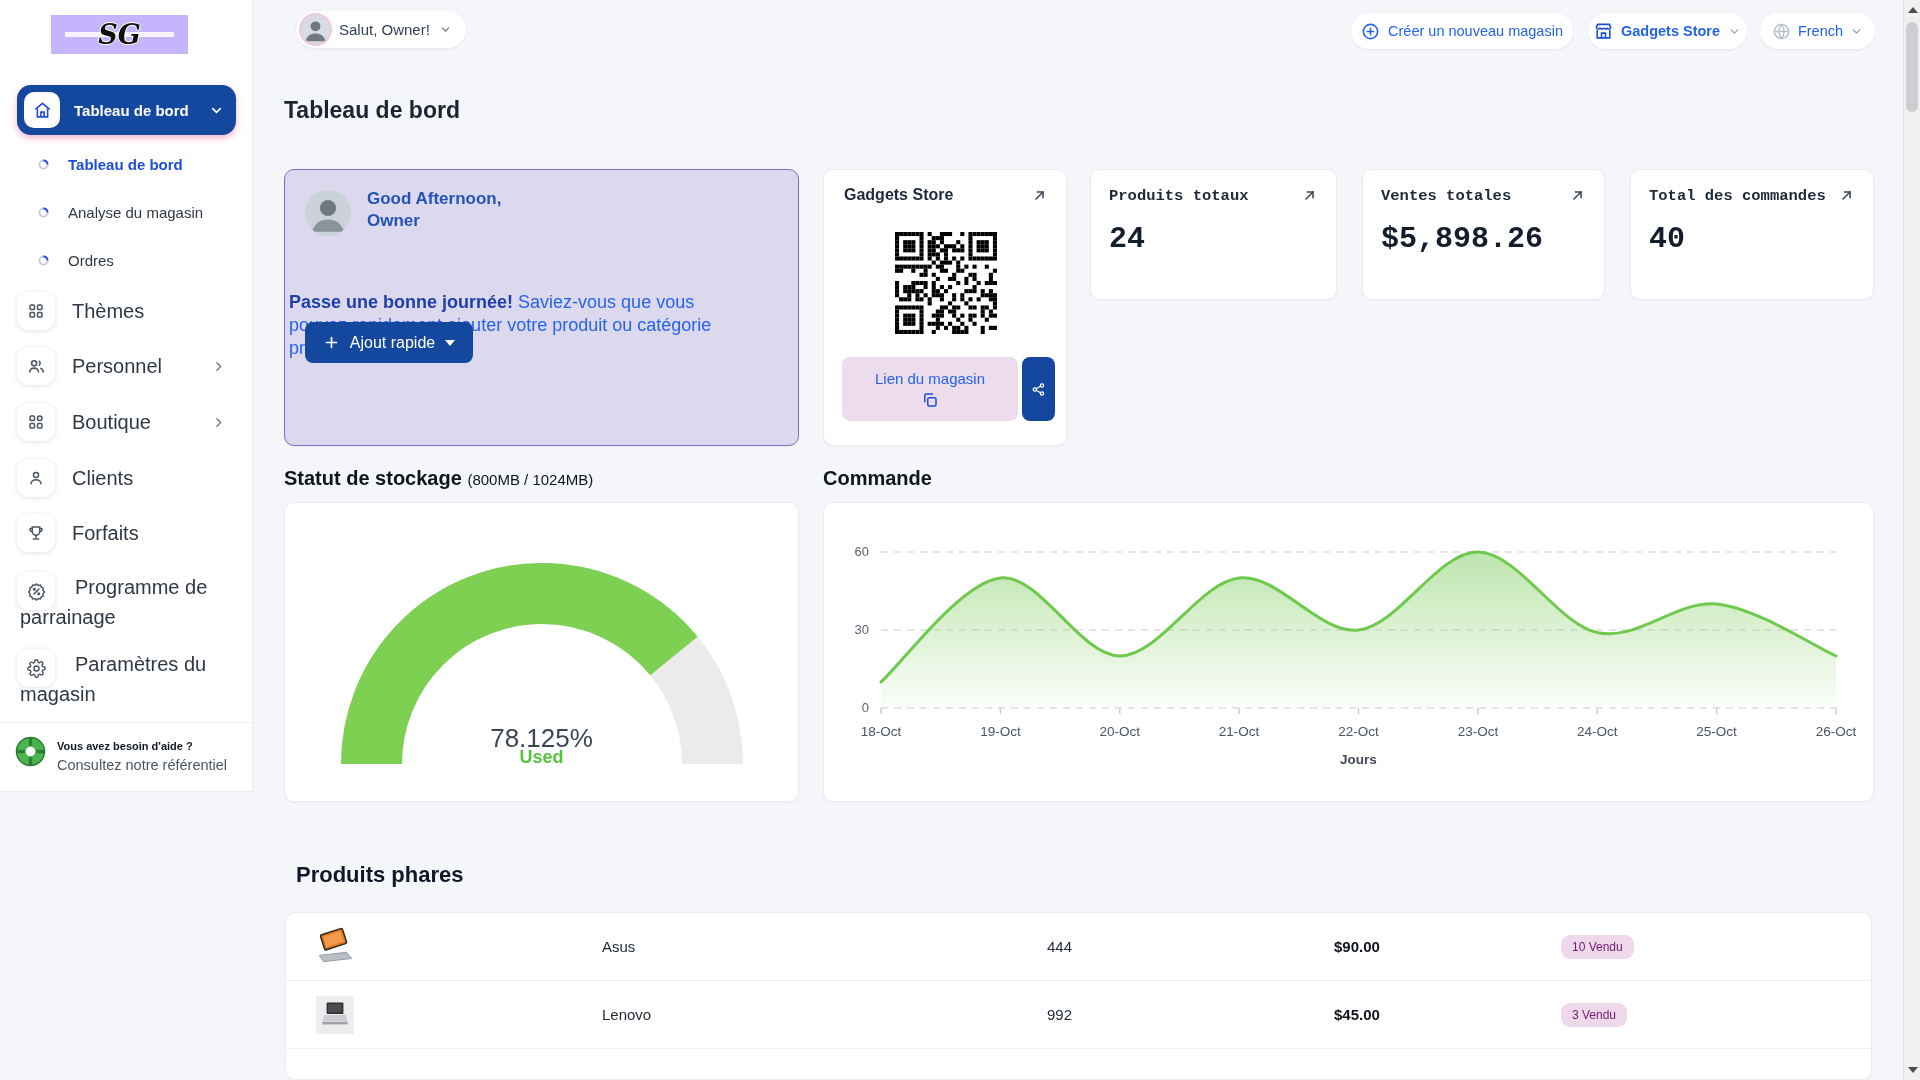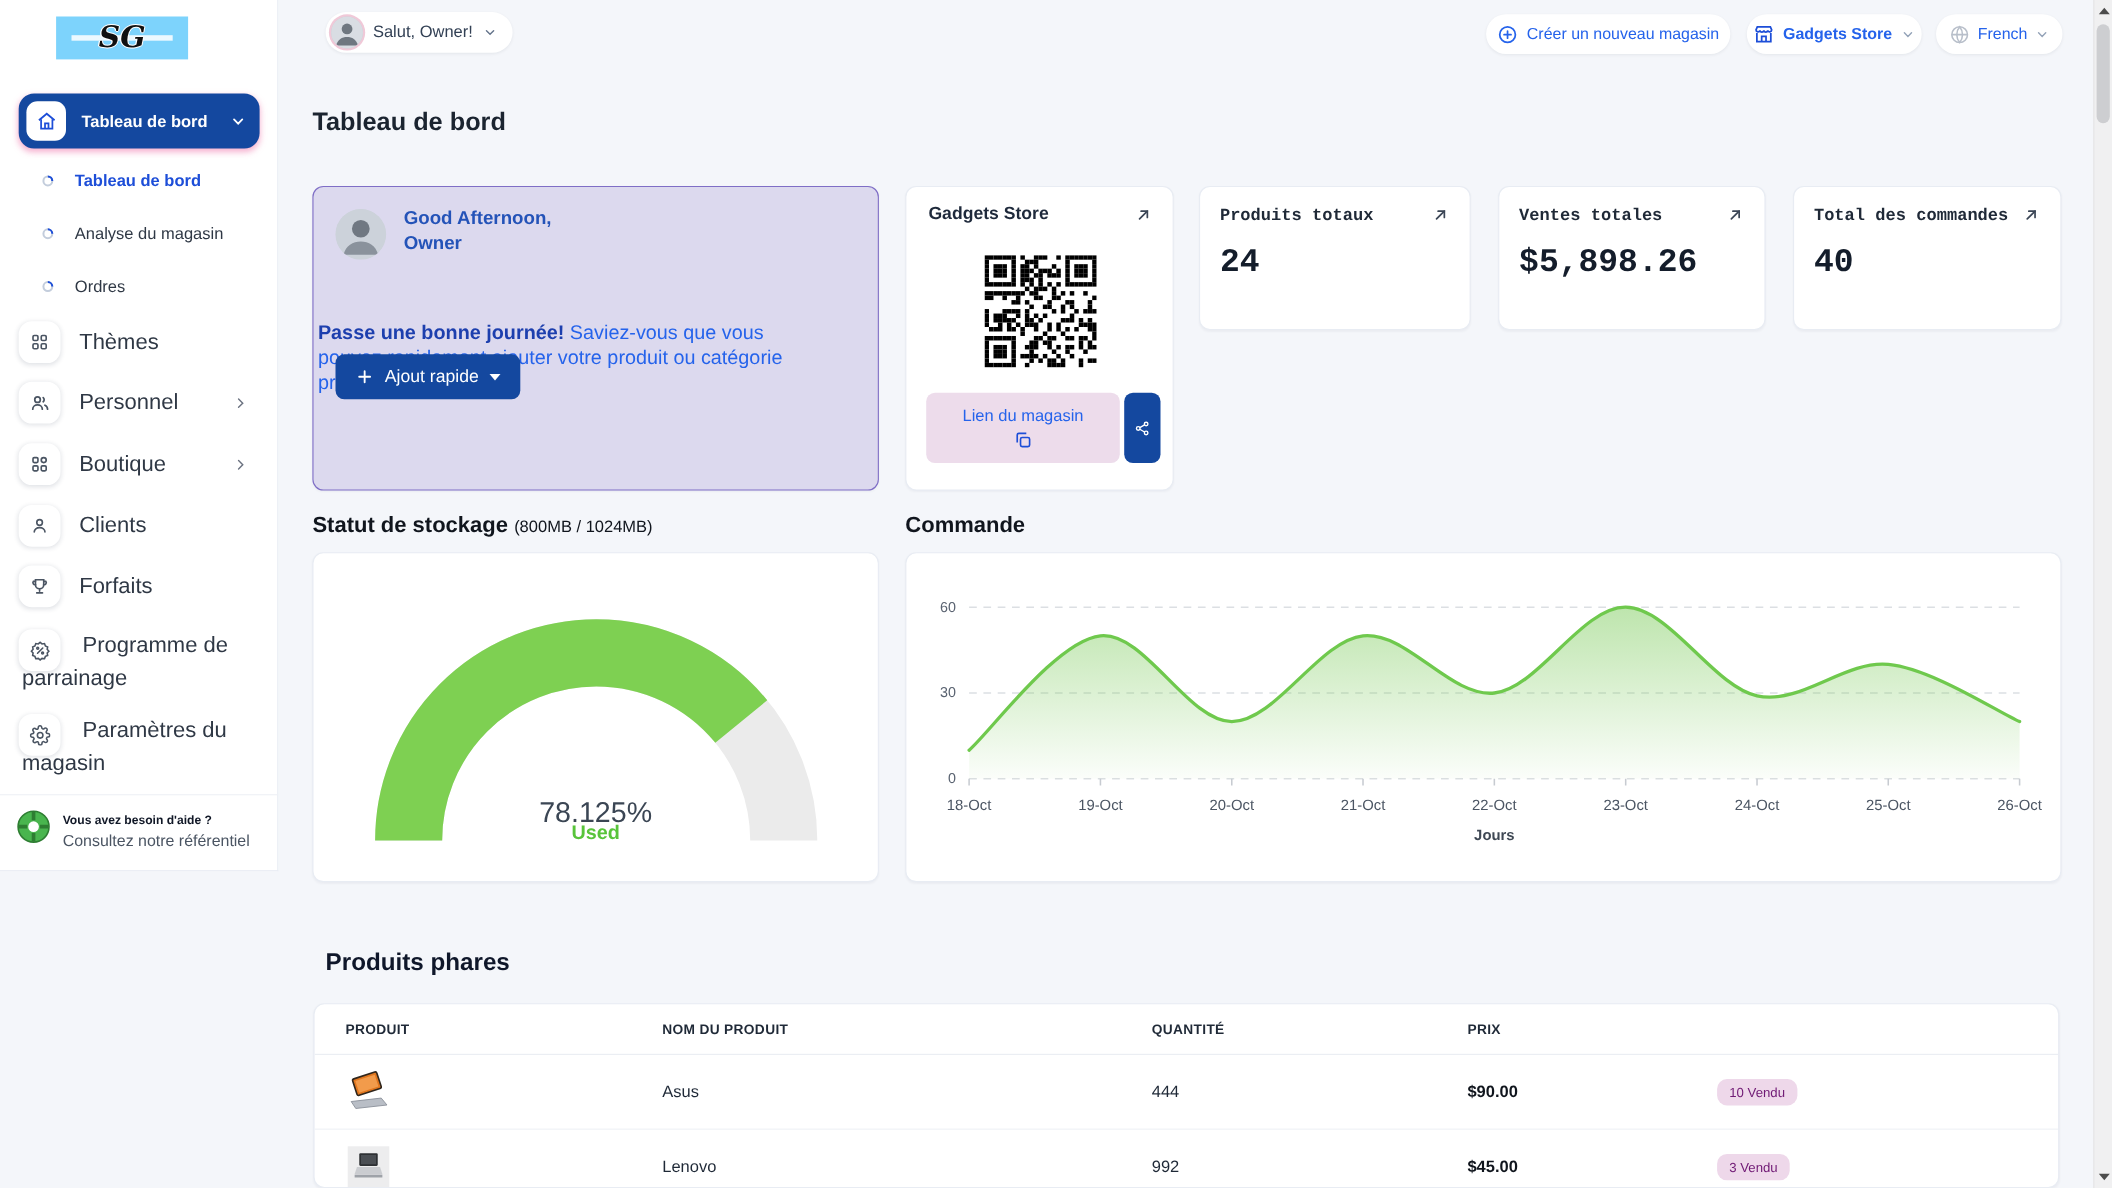--- a/index.html
+++ b/index.html
@@ -8,21 +8,21 @@
 
   
   .scrollbar { position:absolute; right:0; top:0; width:17px; height:1080px; background:#f0f0f1; border-left:1px solid #e4e4e6; }
   .sb-arrow { position:absolute; left:4px; width:0; height:0; border-left:5px solid transparent; border-right:5px solid transparent; }
   .sb-up { top:7px; border-bottom:6px solid #4c4c4c; }
   .sb-down { bottom:7px; border-top:6px solid #4c4c4c; }
   .sb-thumb { position:absolute; left:2px; top:22px; width:12px; height:90px; background:#cdced1; border-radius:6px; }
 
   
   .sidebar { position:absolute; left:0; top:0; width:253px; height:792px; background:#fff; border-right:1px solid #e9edf4; border-bottom:1px solid #e9edf4; }
-  .logo { position:absolute; left:51px; top:15px; width:120px; height:39px; background:#7dd3fc; display:flex; align-items:center; justify-content:center; overflow:hidden; }
+  .logo { position:absolute; left:51px; top:15px; width:137px; height:39px; background:#c4b5fd; display:flex; align-items:center; justify-content:center; overflow:hidden; }
   .logo .monogram { font-family:"DejaVu Serif", serif; font-style:italic; font-weight:bold; font-size:27px; color:#101010;
     text-shadow:-1px 0 #fff,1px 0 #fff,0 -1px #fff,0 1px #fff; position:relative; z-index:2; }
   .logo .banner { position:absolute; left:14px; right:14px; top:17px; height:5px; background:rgba(255,255,255,.85); z-index:1; }
 
   .nav-active { position:absolute; left:17px; top:85px; width:219px; height:50px; background:#14489f; border-radius:14px;
     display:flex; align-items:center; padding:0 12px 0 7px; gap:14px; box-shadow:0 3px 6px 0 rgba(238,110,165,.55); }
   .nav-active .tile-w { width:36px; height:36px; background:#fff; border-radius:10px; display:flex; align-items:center; justify-content:center; }
   .nav-active .lbl { color:#fff; font-size:15px; font-weight:bold; flex:1; }
 
   .sub-item { position:absolute; left:38px; display:flex; align-items:center; gap:19px; height:26px; }
@@ -718,27 +718,20 @@
       <line x1="1012.0" y1="205" x2="1012.0" y2="211" stroke="#c7cbd1" stroke-width="1.4"></line>
       <text x="1012.0" y="233" text-anchor="middle" font-size="13.5" fill="#4b5563">26-Oct</text>
       <text x="534.5" y="261" text-anchor="middle" font-size="13.5" font-weight="bold" fill="#3f4854">Jours</text>
       <path d="M57.0,179.0C76.9,161.7,136.6,79.3,176.4,75.0C216.2,70.7,256.0,153.0,295.8,153.0C335.5,153.0,375.3,79.3,415.1,75.0C454.9,70.7,494.7,131.3,534.5,127.0C574.3,122.7,614.1,48.6,653.9,49.0C693.7,49.4,733.5,120.9,773.3,129.6C813.0,138.3,852.8,97.1,892.6,101.0C932.4,104.9,992.1,144.3,1012.0,153.0 L1012,205 L57,205 Z" fill="url(#g1)"></path>
       <path d="M57.0,179.0C76.9,161.7,136.6,79.3,176.4,75.0C216.2,70.7,256.0,153.0,295.8,153.0C335.5,153.0,375.3,79.3,415.1,75.0C454.9,70.7,494.7,131.3,534.5,127.0C574.3,122.7,614.1,48.6,653.9,49.0C693.7,49.4,733.5,120.9,773.3,129.6C813.0,138.3,852.8,97.1,892.6,101.0C932.4,104.9,992.1,144.3,1012.0,153.0" fill="none" stroke="#6fc94d" stroke-width="3" stroke-linecap="round"></path>
     </svg>
 </div>
 
 <h2 class="products-h">Produits phares</h2>
 <div class="card table-card">
-  <div class="trow thead" id="table-head">
-      <div>PRODUIT</div>
-      <div>NOM DU PRODUIT</div>
-      <div>QUANTITÉ</div>
-      <div>PRIX</div>
-      <div></div>
-    </div>
   <div class="tbody" id="table-body">
       <div class="trow">
         <div>
           <svg width="42" height="42" viewBox="0 0 40 40">
             <g transform="rotate(-18 20 20)">
               <rect x="10" y="5" width="22" height="15" rx="1.5" fill="#e0761e" stroke="#30261c" stroke-width="1.4"></rect>
               <rect x="12.2" y="7.2" width="17.6" height="10.6" fill="#f29b4b"></rect>
             </g>
             <path d="M5 28 L31 25 L36 31 L9 34 Z" fill="#b9bec6" stroke="#8d939c" stroke-width="0.8"></path>
           </svg>

